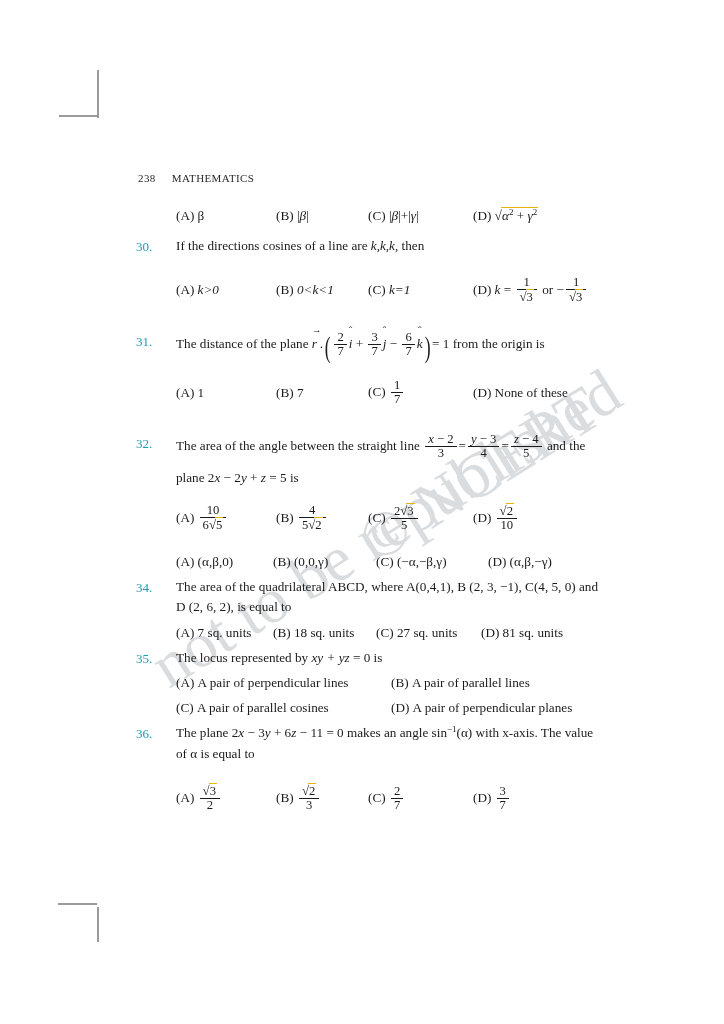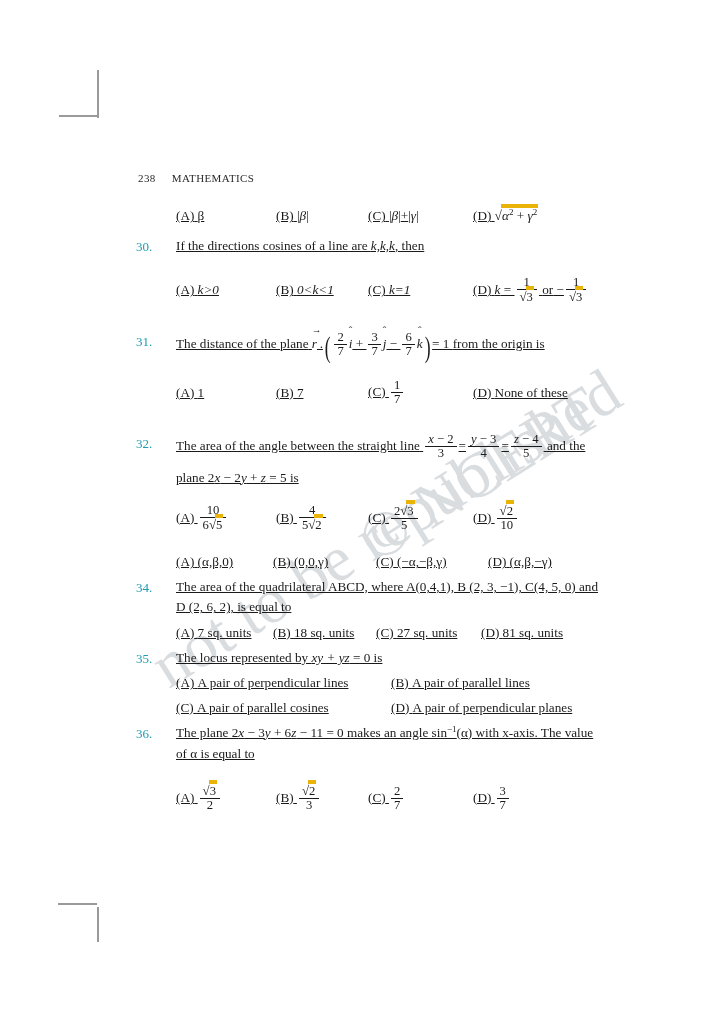--- a/index.html
+++ b/index.html
@@ -82,21 +82,20 @@
     color: #1f9bb0;
     font-weight: normal;
     font-size: 13px;
     line-height: 1.5;
     padding-top: 1px;
   }
   .qbody {
     flex: 1 1 auto;
     font-size: 13.2px;
     line-height: 1.55;
-    text-decoration: underline;
   }
 
   .optline {
     display: flex;
     align-items: center;
     font-size: 13.2px;
     line-height: 1.5;
   }
   .opt { white-space: nowrap; }
 
@@ -115,21 +114,21 @@
     text-align: center;
     line-height: 1.05;
     margin: 0 2px;
   }
   .frac .num { display: block; padding: 0 3px; font-size: 0.96em; }
   .frac .den { display: block; border-top: 1px solid #1a1a1a; padding: 0 3px; font-size: 0.96em; }
 
   .sqrt { display: inline-block; white-space: nowrap; }
   .sqrt > .rad { font-size: 1.02em; }
   .sqrt > .body {
-    border-top: 4px solid #eab308;
+    border-top: 1px solid #eab308;
     padding: 0 1px 0 1px;
     margin-left: -1px;
   }
   sup { font-size: 0.68em; vertical-align: super; }
   .vec { position: relative; display: inline-block; font-style: italic; }
   .vec::after {
     content: "\2192";
     position: absolute;
     left: 0; right: 0; top: -0.82em;
     font-size: 0.72em;

